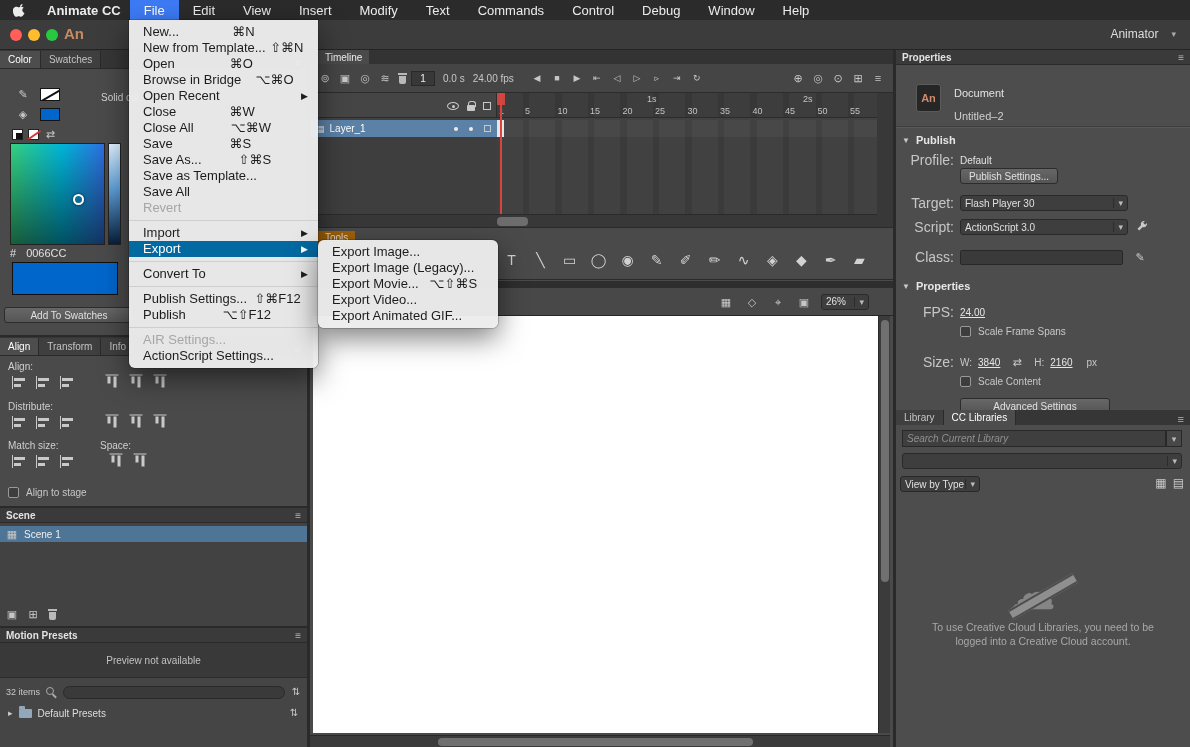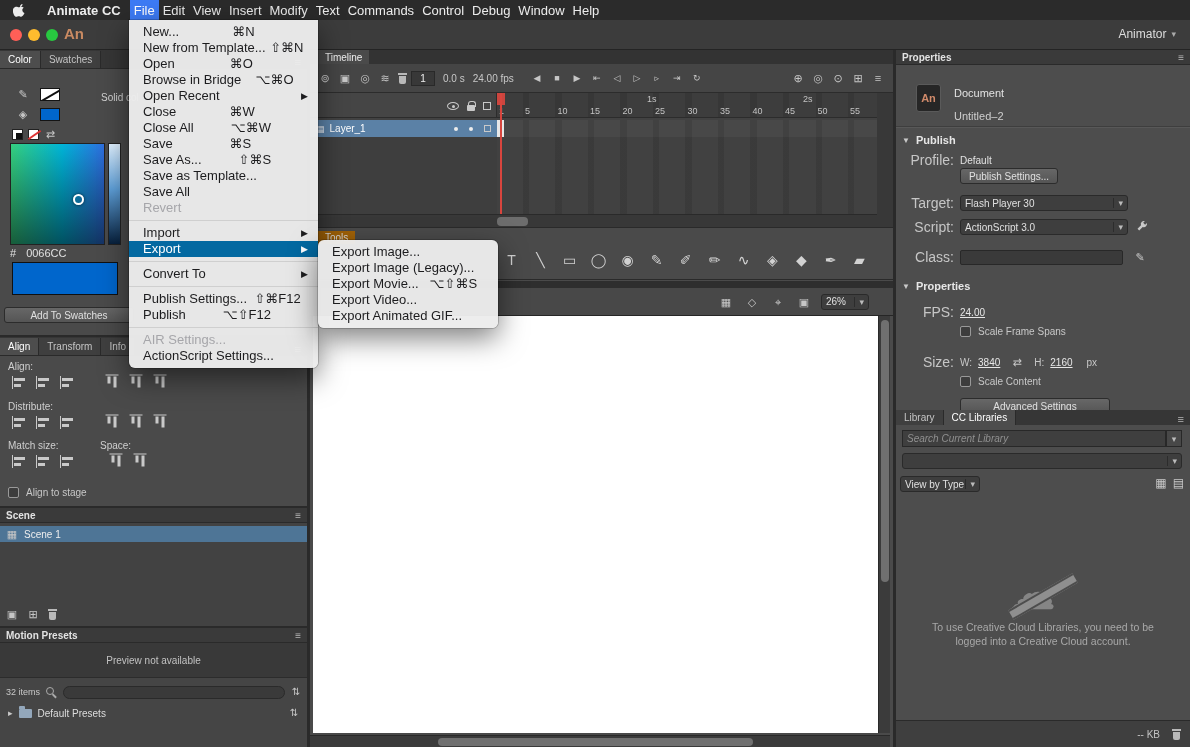--- a/index.html
+++ b/index.html
@@ -6,30 +6,30 @@
   html,body{width:1190px;height:747px}
   body{position:relative;overflow:hidden;background:#4a4a4a;color:#d6d6d6;
        font-family:"Liberation Sans",sans-serif;font-size:11px;}
   .abs{position:absolute}
 
   
   #menubar{position:absolute;left:0;top:0;width:1190px;height:20px;background:#2b2b2b;
            display:flex;align-items:stretch;color:#ececec;font-size:13px;z-index:60}
   #menubar .apple{display:flex;align-items:center;padding:0 12px 0 13px}
   #menubar .app-name{display:flex;align-items:center;font-weight:bold;padding:0 9px}
-  .mb-item{display:flex;align-items:center;padding:0 4px;cursor:default}
+  .mb-item{display:flex;align-items:center;padding:0 14px;cursor:default}
   .mb-item.active{background:#3d7bf5;color:#fff}
 
   
   #titlebar{position:absolute;left:0;top:20px;width:1190px;height:30px;background:#3c3c3c;
             border-bottom:1px solid #242424}
   .tl{position:absolute;top:9px;width:12px;height:12px;border-radius:50%}
   .tl.red{left:10px;background:#ff5f57}.tl.yellow{left:28px;background:#febc2e}.tl.green{left:46px;background:#28c840}
   #logo-an{position:absolute;left:64px;top:5px;font-size:15px;font-weight:bold;color:#c98a62}
-  #workspace{position:absolute;right:14px;top:7px;font-size:12px;color:#ddd;display:flex;gap:5px;align-items:center}
+  #workspace{position:absolute;right:14px;top:7px;font-size:12px;color:#ddd;display:flex;gap:13px;align-items:center}
   #workspace .dd{font-size:9px;color:#aaa}
 
   
   .ptabs{position:absolute;left:0;top:0;right:0;height:19px;background:#363636;display:flex;
          align-items:flex-end;border-bottom:1px solid #2a2a2a}
   .ptab{padding:3px 8px 3px;font-size:10px;color:#c4c4c4;background:#3f3f3f;border-right:1px solid #2a2a2a;white-space:nowrap}
   .ptab.active{background:#4d4d4d;color:#fff}
   .phead{position:absolute;left:0;top:0;right:0;height:15px;background:#3a3a3a;border-bottom:1px solid #2a2a2a;
          display:flex;align-items:center;padding:0 6px;font-size:10px;font-weight:bold;color:#e2e2e2}
   .hmb{margin-left:auto;color:#b5b5b5;font-weight:normal}
@@ -731,24 +731,20 @@
     <span id="lib-viewby" class="selbox">
       <span>View by Type</span>
       <span class="dd">▾</span>
     </span>
     <div id="lib-viewicons">
       <span>▦</span>
       <span>▤</span>
     </div>
     <div class="cloudic"><span class="c">☁</span></div>
     <div id="lib-msg">To use Creative Cloud Libraries, you need to be logged into a Creative Cloud account.</div>
-    <div id="lib-status">
-      <span id="lib-size">-- KB</span>
-      <span id="lib-trash" class="trash"></span>
-    </div>
   </div>
 </div>
 
 <div id="file-menu" class="menu">
 
     <div class="mi">
       <span class="lab">New...</span>
       <span class="sc">⌘N</span>
       <span class="arr"></span>
     </div>

